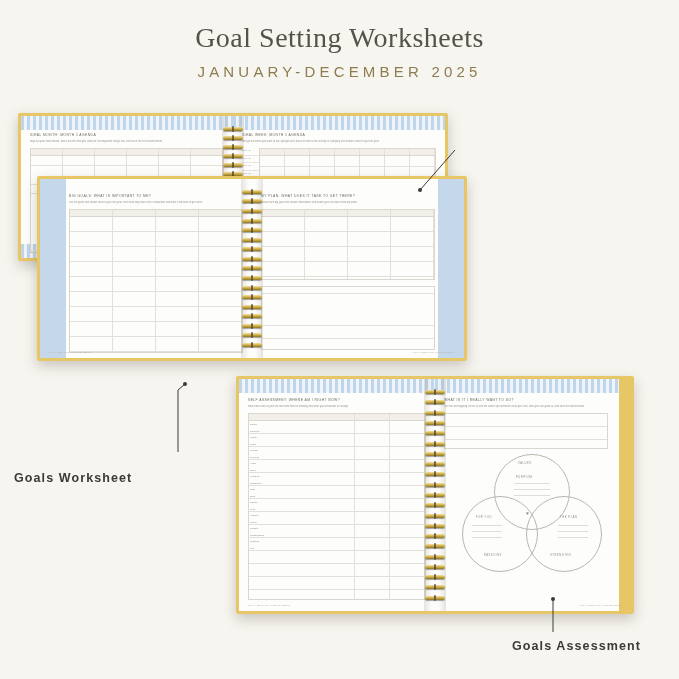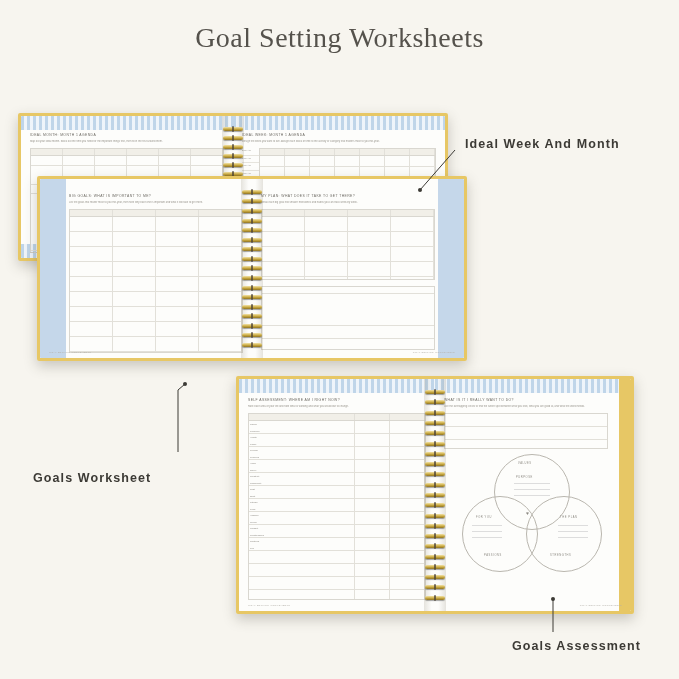--- a/index.html
+++ b/index.html
@@ -193,20 +193,21 @@
     border-bottom:.5px solid #ddd;height:5px;
   }
 </style>
 </head>
 <body>
 
 <div class="page">
 
   <div class="header">
     <div class="title">Goal Setting Worksheets</div>
+    <div class="subtitle">JANUARY-DECEMBER 2025</div>
   </div>
 
   <div class="spread" style="left:18px;top:113px;width:430px;height:148px;">
     <div class="shadow"></div>
     <div class="cover"></div>
     <div class="inner">
 
       <div class="page-half left">
         <div class="edge-pattern top"></div>
         <div class="edge-pattern bottom"></div>
@@ -428,17 +429,16 @@
 
   <svg width="679" height="679" style="position:absolute;left:0;top:0;pointer-events:none;">
     <path class="leader" d="M 420 190 L 455 150"></path>
     <path class="leader" d="M 178 452 L 178 390 L 185 384"></path>
     <path class="leader" d="M 553 632 L 553 600"></path>
   </svg>
   <div class="dot" style="left:418px;top:188px;"></div>
   <div class="dot" style="left:183px;top:382px;"></div>
   <div class="dot" style="left:551px;top:597px;"></div>
 
-  <div class="callout" style="left:465px;top:137px;">Ideal Week And Month</div>
-  <div class="callout" style="left:14px;top:471px;margin-left:19px;">Goals Worksheet</div>
+  <div class="callout" style="left:14px;top:471px;">Goals Worksheet</div>
   <div class="callout" style="left:512px;top:639px;">Goals Assessment</div>
 
 </div>
 
 </body></html>

